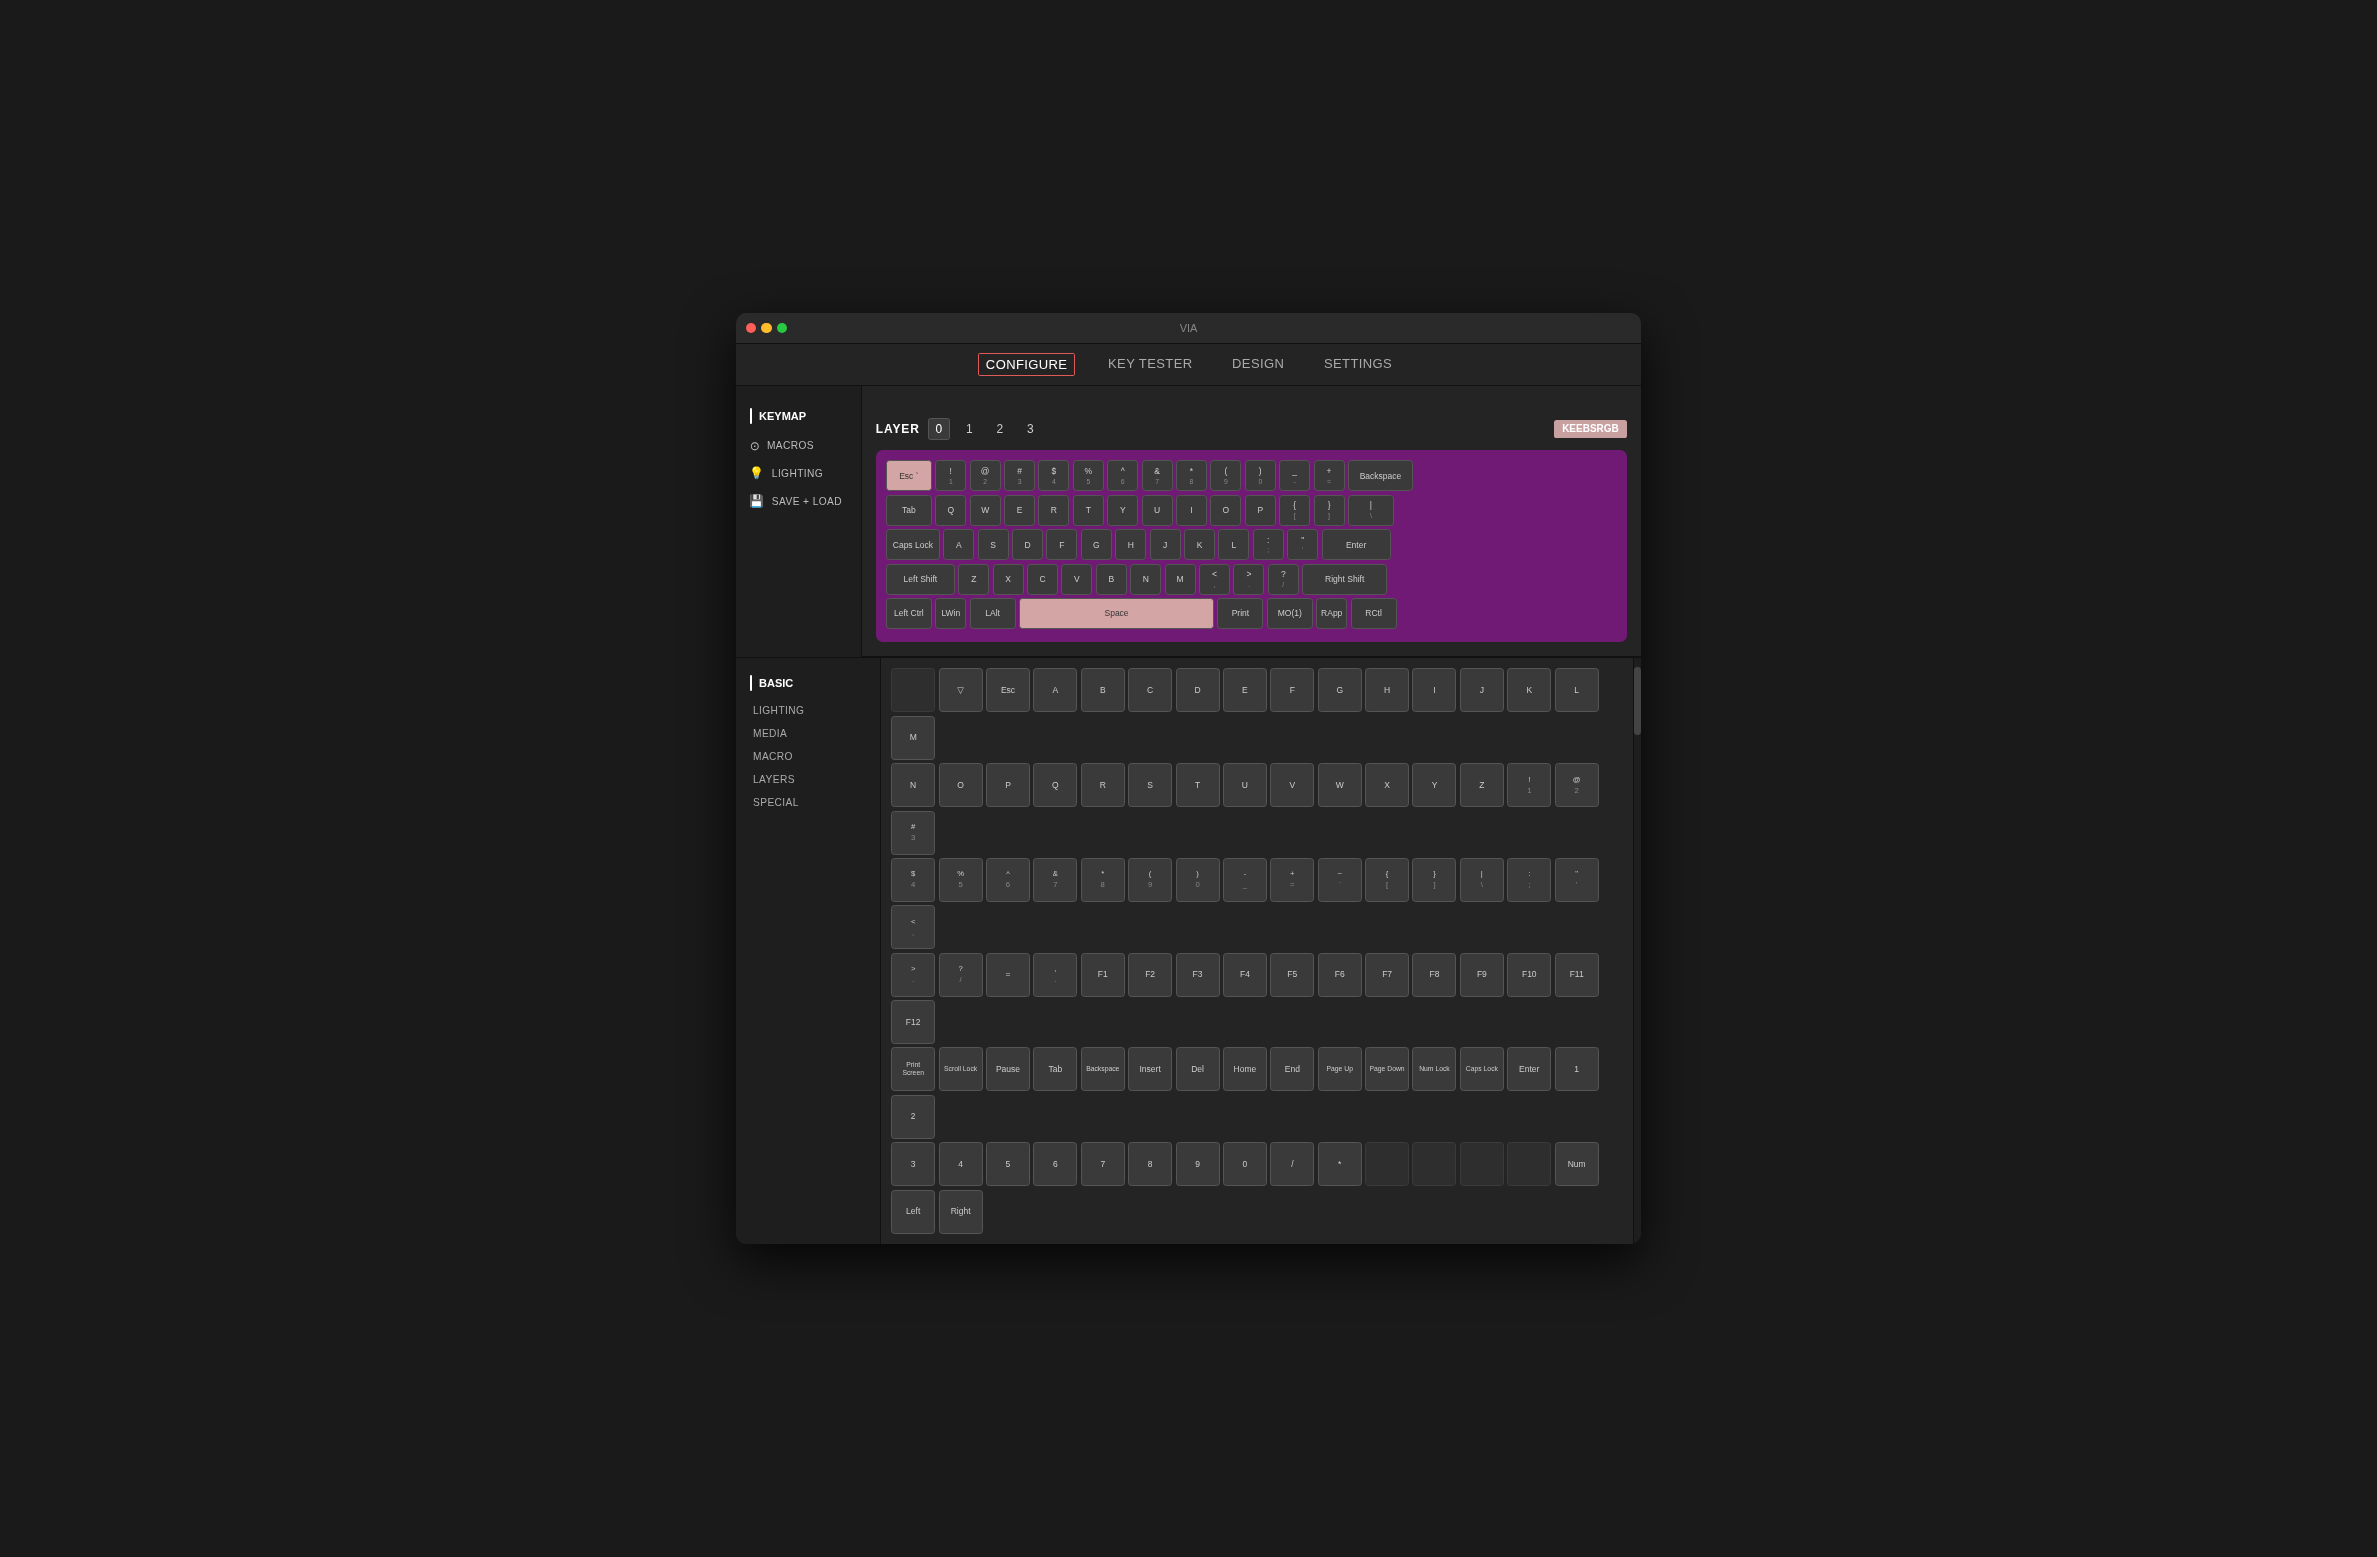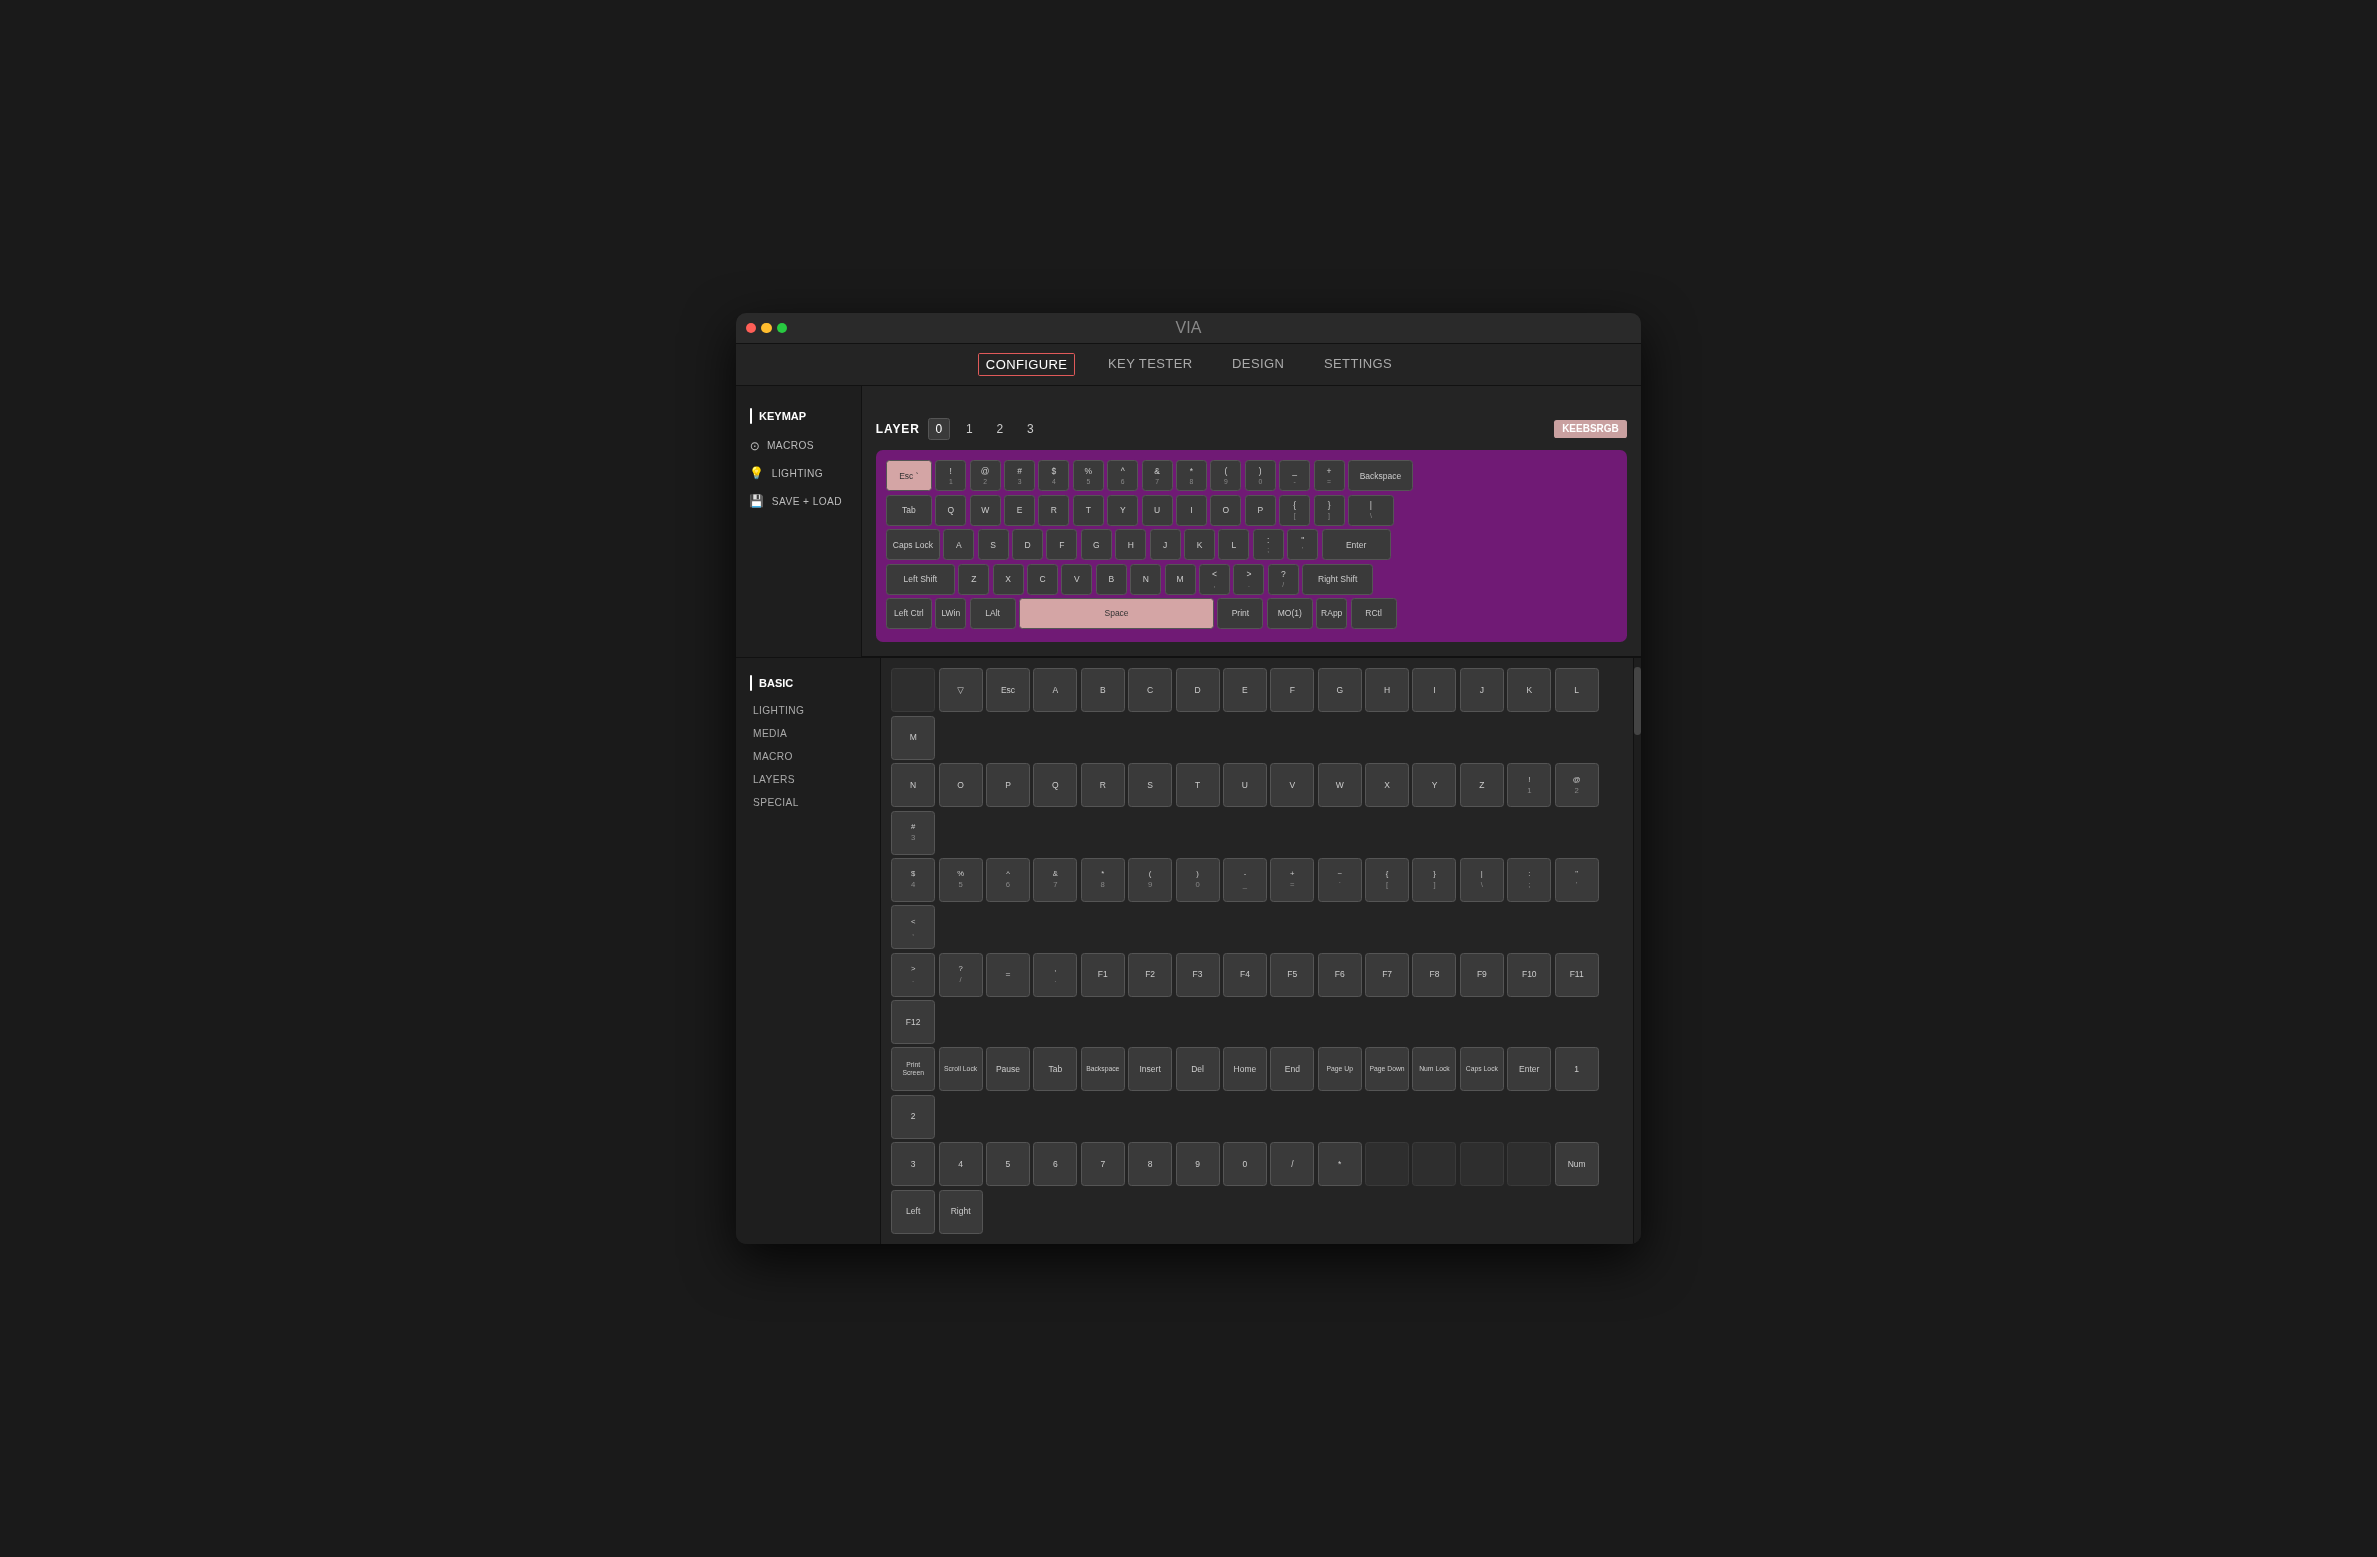--- a/index.html
+++ b/index.html
@@ -37,21 +37,21 @@
       width: 10.2px;
       height: 10.2px;
       border-radius: 50%;
       cursor: pointer;
     }
     .tl-close { background: #ff5f57; }
     .tl-minimize { background: #ffbd2e; }
     .tl-maximize { background: #28ca41; }
     .titlebar-text {
       color: #888;
-      font-size: 16px;
+      font-size: 11px;
     }
     .nav-bar {
       background: #242424;
       display: flex;
       justify-content: center;
       gap: 26px;
       padding: 8.5px 0;
       border-bottom: 0.9px solid #111;
     }
     .nav-item {
@@ -178,21 +178,21 @@
     }
     .key.highlight {
       background: #d4a5a5;
       color: #333;
     }
     .key-w1 { width: 31px; }
     .key-w15 { width: 46px; }
     .key-w175 { width: 54px; }
     .key-w2 { width: 65px; }
     .key-w225 { width: 69px; }
-    .key-w275 { width: 71px; }
+    .key-w275 { width: 85px; }
     .key-w6 { width: 195px; }
     .key-dual {
       display: flex;
       flex-direction: column;
       align-items: center;
       gap: 1.7px;
     }
     .key-dual .main { font-size: 8.5px; color: #ccc; }
     .key-dual .sub { font-size: 6.8px; color: #888; }
     

